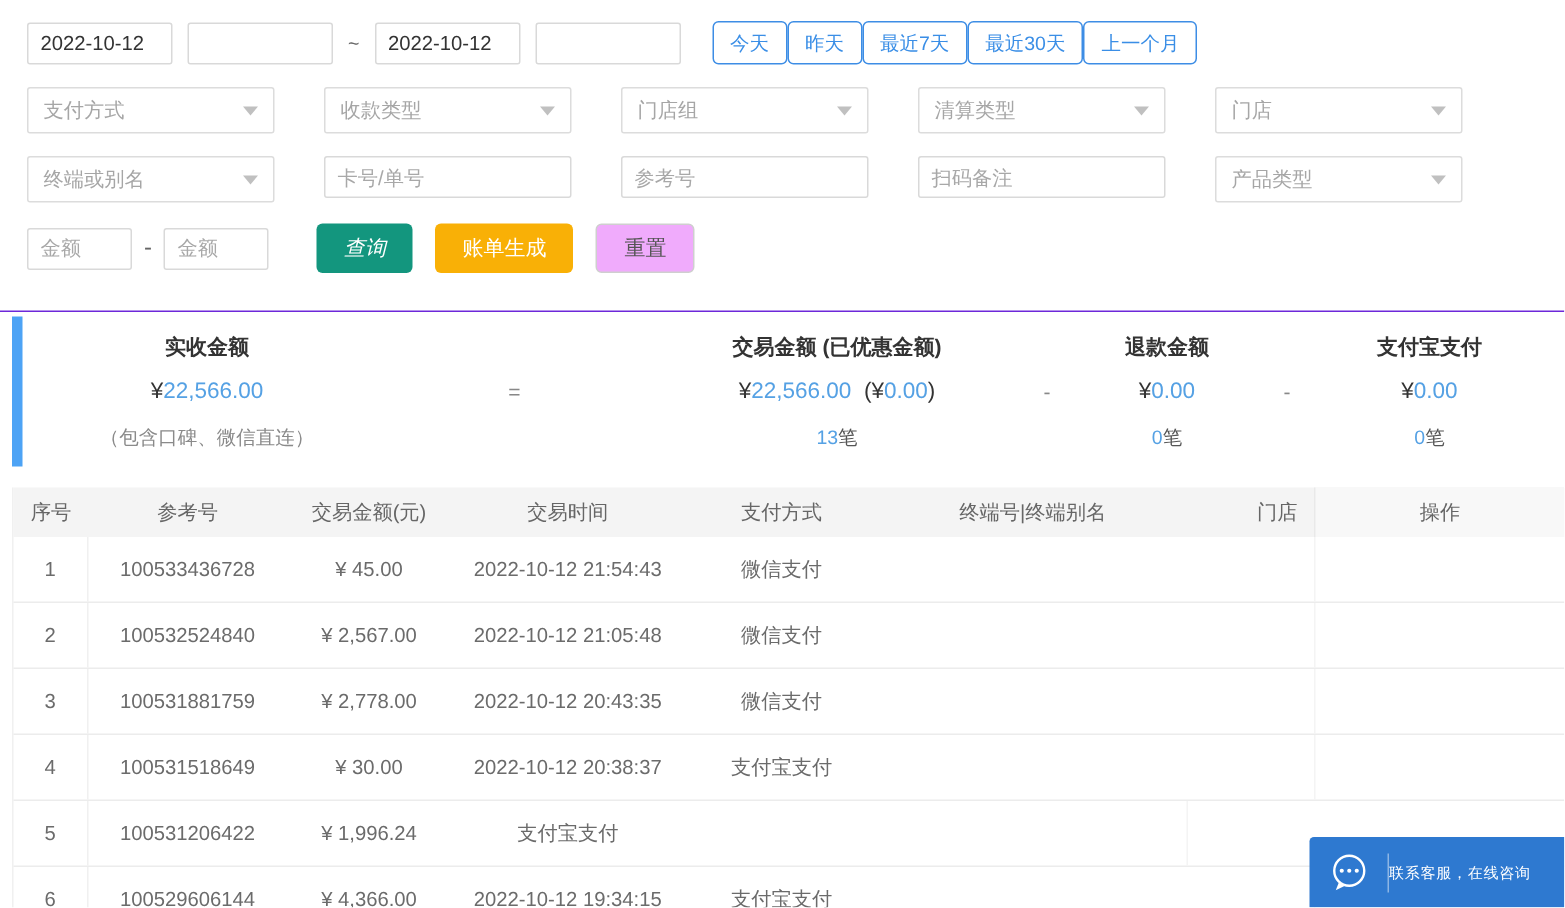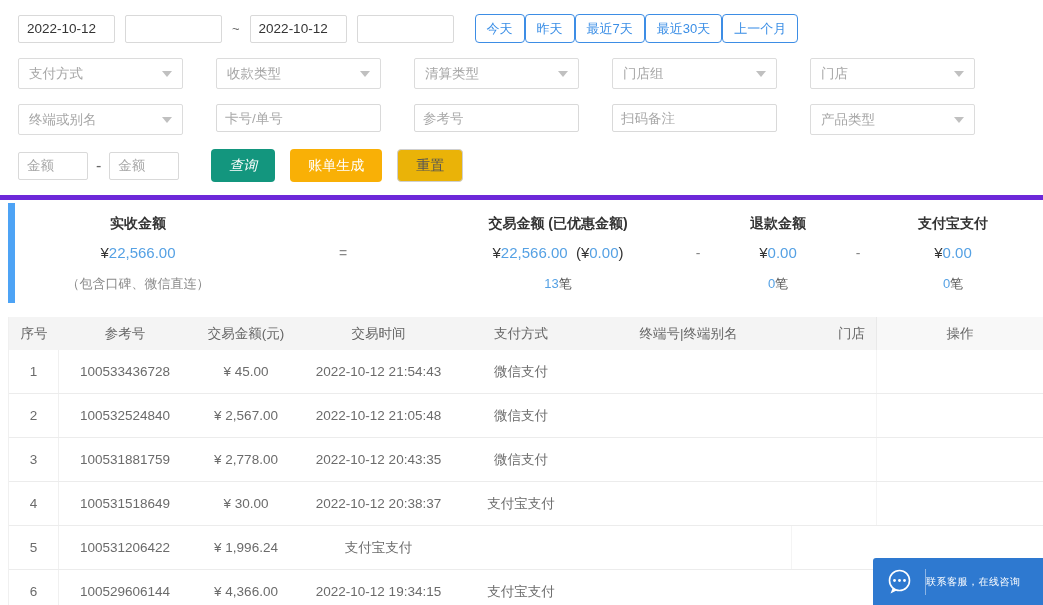--- a/index.html
+++ b/index.html
@@ -32,23 +32,23 @@
     padding:0 10px; color:#a6a6a6; font-size:13.5px; background:#fff; cursor:pointer;
   }
   .caret { width:0; height:0; border-left:5px solid transparent; border-right:5px solid transparent; border-top:6px solid #c0c0c0; }
   .txt-inp { width:165px; }
   .row4 { display:flex; align-items:center; margin:14px 0 0 18px; }
   .amt-inp { width:70px; }
   .amt-dash { margin:0 8px; color:#666; }
   .btn { height:33px; border:none; border-radius:4px; font-size:14px; padding:0 18px; cursor:pointer; font-family:"Liberation Sans", sans-serif; }
   .btn-query { background:#13967e; color:#fff; margin-left:32px;font-style:italic; }
   .btn-bill  { background:#f9b006; color:#fff; margin-left:15px; }
-  .btn-reset { background:#eab308; color:#555; border:1px solid #cfcfcf; margin-left:15px; }
-  
-  .summary { position:relative; margin-top:13px; border-top:5px solid #6d28d9; padding:10px 0 10px 23px; }
+  .btn-reset { background:#f0abfc; color:#555; border:1px solid #cfcfcf; margin-left:15px; }
+  
+  .summary { position:relative; margin-top:25px; border-top:1px solid #6d28d9; padding:10px 0 10px 23px; }
   .summary-bar { position:absolute; left:8px; top:3px; bottom:5px; width:7px; background:#4da3f5; }
   .sgrid { display:grid; grid-template-columns:230px 180px 250px 30px 130px 30px 160px; }
   .scell { text-align:center; }
   .slabel { font-size:14px; font-weight:bold; color:#333; line-height:26px; }
   .sval  { font-size:15px; line-height:34px; color:#333; }
   .sval .num { color:#55a1e4; }
   .sop   { font-size:14px; color:#888; line-height:34px; text-align:center; }
   .snote { font-size:13px; color:#8a8a8a; line-height:28px; }
   .snote .num { color:#55a1e4; }
   .snote .unit { color:#555; }
@@ -97,25 +97,25 @@
   <div class="frow">
     <div class="sel">
       <span>支付方式</span>
       <span class="caret"></span>
     </div>
     <div class="sel">
       <span>收款类型</span>
       <span class="caret"></span>
     </div>
     <div class="sel">
+      <span>门店组</span>
+      <span class="caret"></span>
+    </div>
+    <div class="sel">
       <span>清算类型</span>
-      <span class="caret"></span>
-    </div>
-    <div class="sel">
-      <span>门店组</span>
       <span class="caret"></span>
     </div>
     <div class="sel">
       <span>门店</span>
       <span class="caret"></span>
     </div>
   </div>
 
   <div class="frow">
     <div class="sel">

